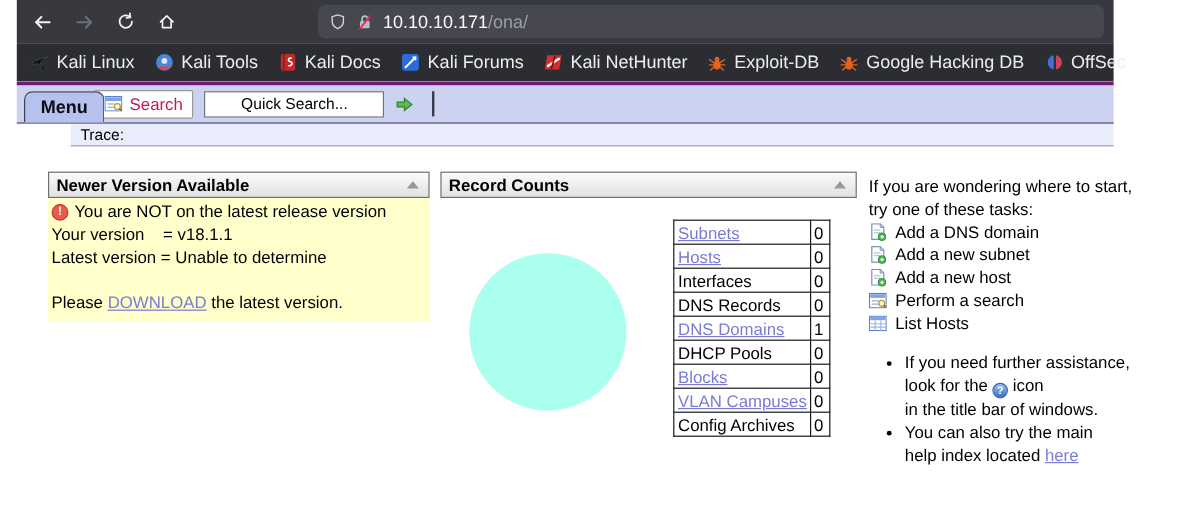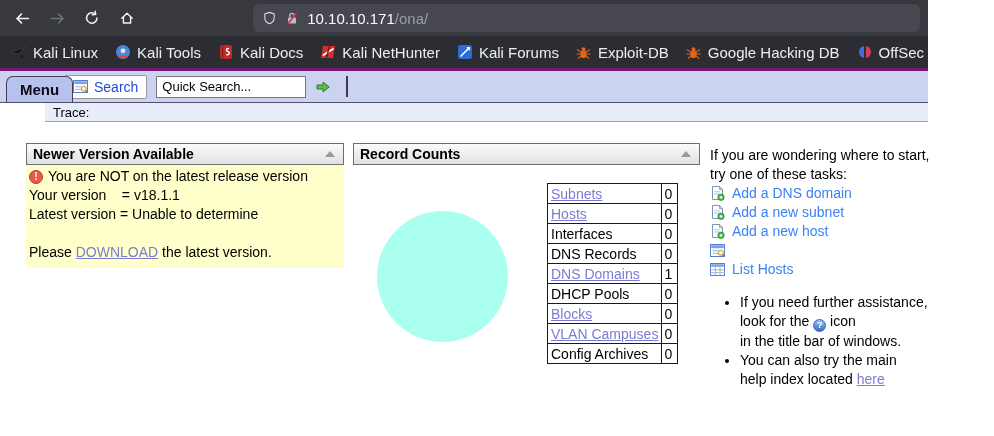--- a/index.html
+++ b/index.html
@@ -1,38 +1,38 @@
 <!DOCTYPE html>
 <html><head>
 <meta charset="utf-8">
 <style>
   * { margin:0; padding:0; box-sizing:border-box; }
   html,body { width:994px; height:436px; overflow:hidden; }
   body { font-family:"Liberation Sans", sans-serif; background:#fff; }
-  #screen { width:928px; height:436px; position:relative; }
+  #screen { width:928px; height:436px; position:relative;padding-left:14px; }
 
   
   .nav-toolbar { height:36px; background:#37393f; display:flex; align-items:center; padding:0 8px; }
   .nav-btn { width:30px; height:30px; display:flex; align-items:center; justify-content:center; color:#f3f3f6; border-radius:4px; }
   .nav-btn.disabled { color:#6e7178; }
   .nav-btn + .nav-btn { margin-left:7px; }
   .url-bar { margin-left:112px; width:712px; height:28px; background:#46474f; border-radius:6px; display:flex; align-items:center; padding:0 9px; gap:8px; }
   .url-text { font-size:15px; color:#fbfbfe; white-space:nowrap; }
   .url-text .path { color:#9b9ea8; }
 
   .bookmarks-bar { height:32px; background:#2b2d33; display:flex; align-items:center; padding:0 11px; gap:17px;text-align:center; }
   .bookmark { display:flex; align-items:center; gap:6px; color:#eceef1; font-size:15px; white-space:nowrap; cursor:default; }
   .bookmark .bicon { display:inline-flex; width:16px; height:16px; align-items:center; justify-content:center; }
 
   
   .ona-page { height:368px; background:#fff; position:relative; }
   .menubar { height:35px; background:#ccd3f1; border-top:3px solid #701a75; border-bottom:1px solid #50506e; display:flex; align-items:center; position:relative; }
   .menu-tab { position:absolute; left:6px; bottom:0; background:#b7c1ee; border:1px solid #3f3f58; border-bottom:none; border-radius:7px 7px 0 0; font-weight:bold; font-size:15px; color:#0b0b14; padding:4px 13px 4px; cursor:pointer; }
-  .search-btn { margin-left:64px; background:#fff; border:1px solid #9a9a9a; border-radius:2px; display:flex; align-items:center; gap:6px; padding:3px 8px; font-size:14px; color:#1d4ed8; cursor:pointer; }
-  .quick-input { margin-left:9px; width:150px; height:22px; border:1px solid #767676; font-size:13px; padding:1px 5px; color:#000; font-family:inherit; background:#fff; }
+  .search-btn { margin-left:64px; background:#fff; border:1px solid #9a9a9a; border-radius:2px; display:flex; align-items:center; gap:6px; padding:3px 8px; font-size:14px; color:#be185d; cursor:pointer; }
+  .quick-input { margin-left:9px; width:150px; height:22px; border:1px solid #767676; font-size:13px; padding:1px 5px; color:#000; font-family:inherit; background:#fff;text-align:center; }
   .go-arrow { margin-left:9px; display:flex; align-items:center; cursor:pointer; }
   .vsep { width:2px; height:21px; background:#3a3b4e; margin-left:15px; }
   .trace-bar { height:19px; background:#e9ecfb; border-bottom:1px solid #9aa0c4; font-size:13px; color:#000; padding:2px 0 0 8px;margin-left:45px; }
   .content { position:relative; height:313px; }
 
   
   .panel { position:absolute; top:21px; }
   #panel-version { left:26px; width:318px; }
   #panel-records { left:353px; width:347px; height:262px; }
   #panel-begin   { left:710px; width:252px; }
@@ -48,21 +48,21 @@
 
   .pie { position:absolute; left:24px; top:68px; width:131px; height:131px; border-radius:50%; background:#aaffee; }
   .records-table { position:absolute; left:194px; top:40px; border-collapse:collapse; font-size:14px; background:#fff; border:1px solid #8a8a8a; }
   .records-table td { border:1px solid #1a1a1a; padding:1px 3px; height:20px; color:#000; }
   .records-table td.val { width:16px; padding:1px 2px; }
 
   .begin-body { font-size:14px; line-height:19px; color:#000; padding-top:3px; }
   .intro-line { display:block; }
   .task-row { display:flex; align-items:center; gap:7px; height:19px; }
   .task-row .ticon { display:inline-flex; width:15px; height:15px; align-items:center; justify-content:center; }
-  a.task-link { color:#3b82f6; text-decoration:none; cursor:pointer; }
+  a.task-link { color:#000000; text-decoration:none; cursor:pointer; }
   ul.bullets { margin:14px 0 0 0; padding-left:30px; list-style:disc; }
   ul.bullets li { line-height:19px; }
   .bullet-line { display:block; }
   .help-ball { display:inline-flex; width:13px; height:13px; border-radius:50%; background:linear-gradient(#9dc0f0,#3a6fc4); border:1px solid #3566b8; color:#fff; font-size:9px; font-weight:bold; align-items:center; justify-content:center; vertical-align:-2px; }
 </style>
 </head>
 <body>
 
 <div id="screen">
 
@@ -134,36 +134,36 @@
             <rect x="1" y="1" width="12" height="14" rx="2" fill="#c22a28"></rect>
             <rect x="3" y="1" width="1.2" height="14" fill="#8a1c1a"></rect>
             <path d="M9.5 4.5 C6.8 4.3 6.8 7 9 7.5 C11.2 8 10.6 11 7.8 10.8" stroke="#fff" stroke-width="1.4" fill="none" stroke-linecap="round"></path>
           </svg>
         </span>
         <span>Kali Docs</span>
       </div>
       <div class="bookmark">
         <span class="bicon">
           <svg width="16" height="16" viewBox="0 0 16 16">
+            <rect x="1" y="1" width="14" height="14" rx="2.5" fill="#2f6bd8"></rect>
+            <path d="M4 12 L12 4" stroke="#fff" stroke-width="1.7" stroke-linecap="round"></path>
+            <path d="M9.8 3.8 H12.2 V6.2" stroke="#fff" stroke-width="1.5" fill="none"></path>
+          </svg>
+        </span>
+        <span>Kali Forums</span>
+      </div>
+      <div class="bookmark">
+        <span class="bicon">
+          <svg width="16" height="16" viewBox="0 0 16 16">
             <path d="M3 2 H15 L13 14 H1 Z" fill="#d42f2f"></path>
             <path d="M3.5 11 C6.5 9 9.5 7 13 5" stroke="#fff" stroke-width="1.8" fill="none" stroke-linecap="round"></path>
             <path d="M9.5 2.5 L6.5 13.5" stroke="#701010" stroke-width="1.3"></path>
           </svg>
         </span>
         <span>Kali NetHunter</span>
-      </div>
-      <div class="bookmark">
-        <span class="bicon">
-          <svg width="16" height="16" viewBox="0 0 16 16">
-            <rect x="1" y="1" width="14" height="14" rx="2.5" fill="#2f6bd8"></rect>
-            <path d="M4 12 L12 4" stroke="#fff" stroke-width="1.7" stroke-linecap="round"></path>
-            <path d="M9.8 3.8 H12.2 V6.2" stroke="#fff" stroke-width="1.5" fill="none"></path>
-          </svg>
-        </span>
-        <span>Kali Forums</span>
       </div>
       <div class="bookmark">
         <span class="bicon">
           <svg width="15" height="15" viewBox="0 0 15 15">
             <g stroke="#e2641e" stroke-width="1.1" fill="none" stroke-linecap="round">
               <path d="M4.6 7 L1.2 4.6"></path>
               <path d="M4.5 9 L1 9"></path>
               <path d="M4.8 11 L2.2 13.4"></path>
               <path d="M10.4 7 L13.8 4.6"></path>
               <path d="M10.5 9 L14 9"></path>
@@ -350,20 +350,21 @@
                 <span class="ticon">
                   <svg width="15" height="13" viewBox="0 0 15 13">
                     <rect x="0.5" y="0.5" width="14" height="12" fill="#fff" stroke="#5b7fd0"></rect>
                     <rect x="1.2" y="1.2" width="12.6" height="3" fill="#7fa3e2"></rect>
                     <rect x="2.5" y="6" width="5.8" height="1.3" fill="#aebfe8"></rect>
                     <rect x="2.5" y="8.8" width="5.8" height="1.3" fill="#aebfe8"></rect>
                     <circle cx="10.8" cy="8.8" r="2.5" fill="#fff8e0" stroke="#b8962e"></circle>
                     <line x1="12.5" y1="10.5" x2="14.2" y2="12.2" stroke="#8a6d1d" stroke-width="1.5"></line>
                   </svg>
                 </span>
+                <a class="task-link">Perform a search</a>
               </div>
               <div class="task-row">
                 <span class="ticon">
                   <svg width="15" height="13" viewBox="0 0 15 13">
                     <rect x="0.5" y="0.5" width="14" height="12" fill="#fff" stroke="#5b7fd0"></rect>
                     <rect x="1.2" y="1.2" width="12.6" height="2.6" fill="#7fa3e2"></rect>
                     <line x1="5.3" y1="4" x2="5.3" y2="12.5" stroke="#9fb4e0"></line>
                     <line x1="10" y1="4" x2="10" y2="12.5" stroke="#9fb4e0"></line>
                     <line x1="0.5" y1="6.8" x2="14.5" y2="6.8" stroke="#9fb4e0"></line>
                     <line x1="0.5" y1="9.6" x2="14.5" y2="9.6" stroke="#9fb4e0"></line>

